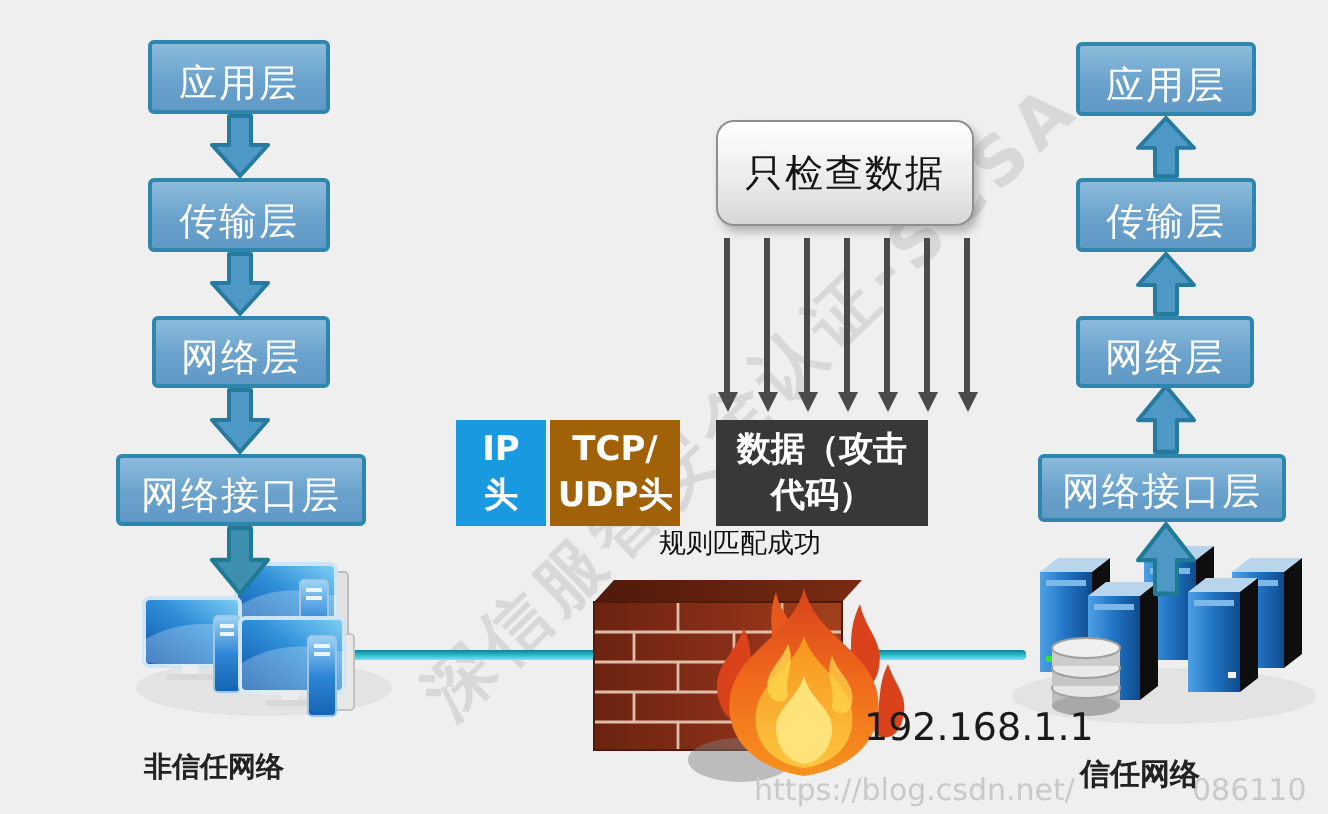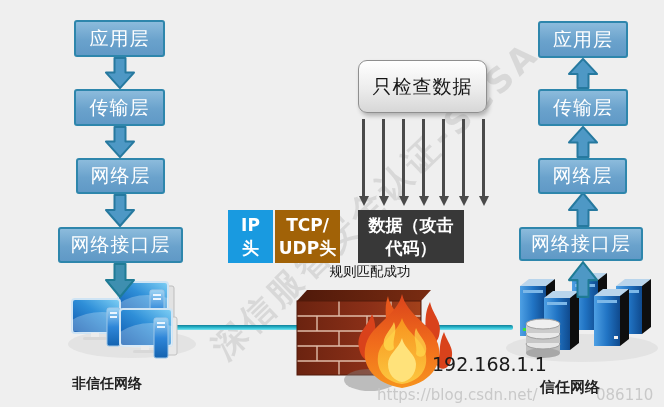--- a/index.html
+++ b/index.html
@@ -11,21 +11,21 @@
   
   .wm-diag{
     position:absolute;left:218px;top:330px;z-index:1;
     transform:rotate(-44deg);transform-origin:0 50%;
     font-size:34px;letter-spacing:4px;color:#9a9a9a;opacity:.26;
     white-space:nowrap;font-weight:700;
   }
   
   .layer-box{
     position:absolute;z-index:5;box-sizing:border-box;
-    display:flex;align-items:center;justify-content:center;
+    display:flex;align-items:flex-end;justify-content:center;
     color:#fff;font-size:19px;letter-spacing:1px;
     background:linear-gradient(180deg,#8cbbdc 0%,#6aa2cc 55%,#6099c6 100%);
     border:2.5px solid #2e86ac;border-radius:3px;
   }
   .l1L{left:74px;top:20px;width:91px;height:37px;}
   .l2L{left:74px;top:89px;width:91px;height:37px;}
   .l3L{left:76px;top:158px;width:89px;height:36px;}
   .l4L{left:58px;top:227px;width:125px;height:36px;}
   .l1R{left:538px;top:21px;width:90px;height:37px;}
   .l2R{left:538px;top:89px;width:90px;height:37px;}

